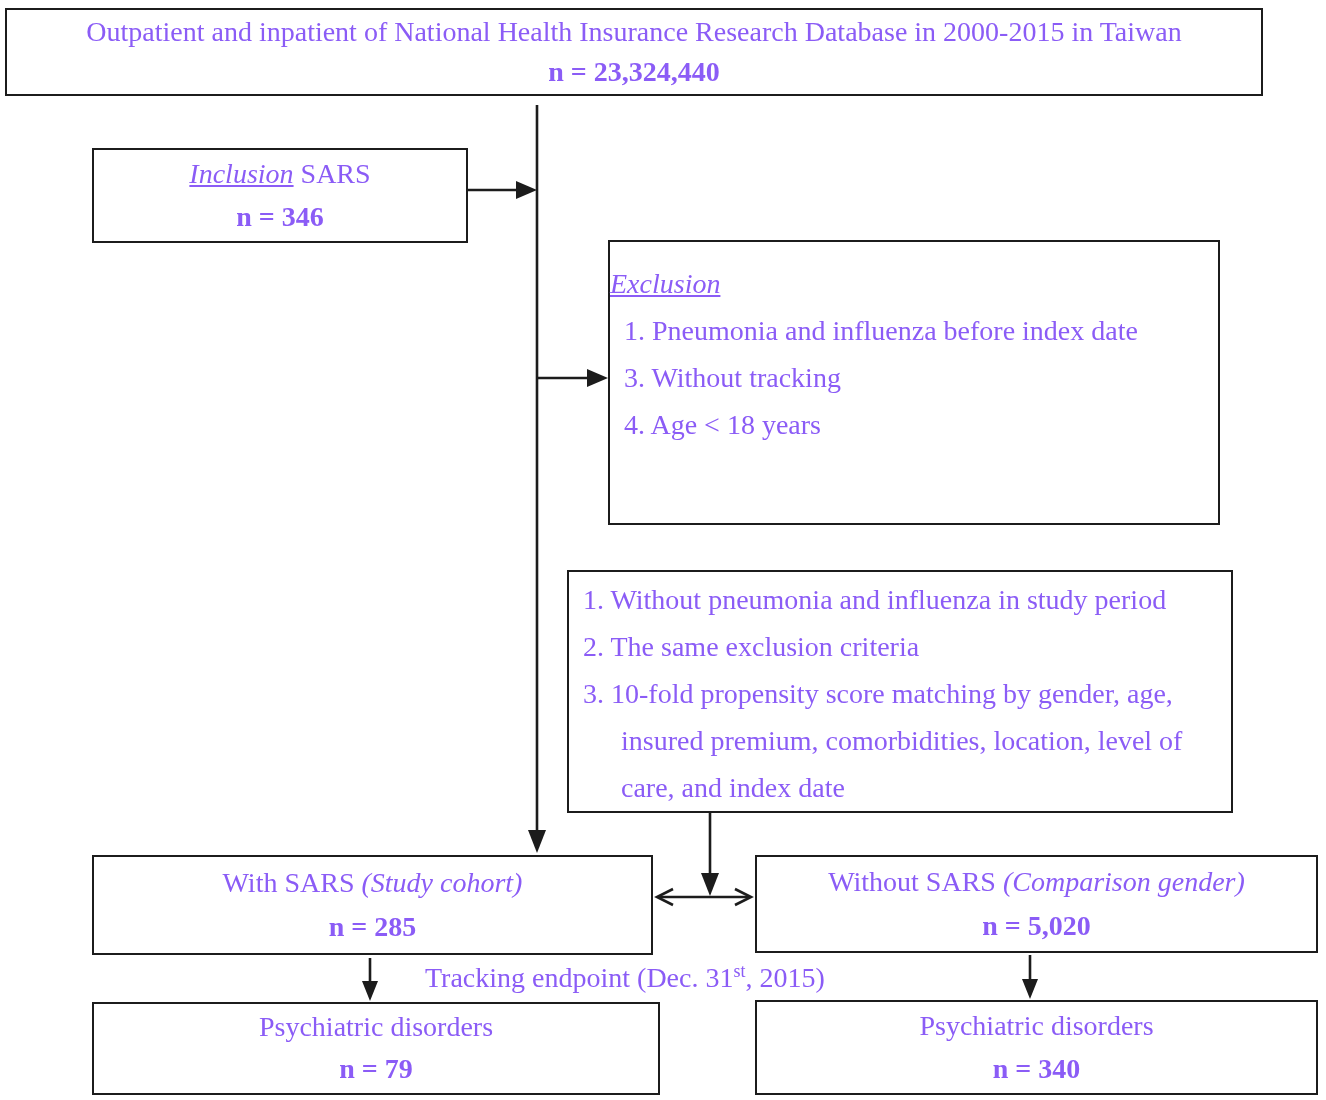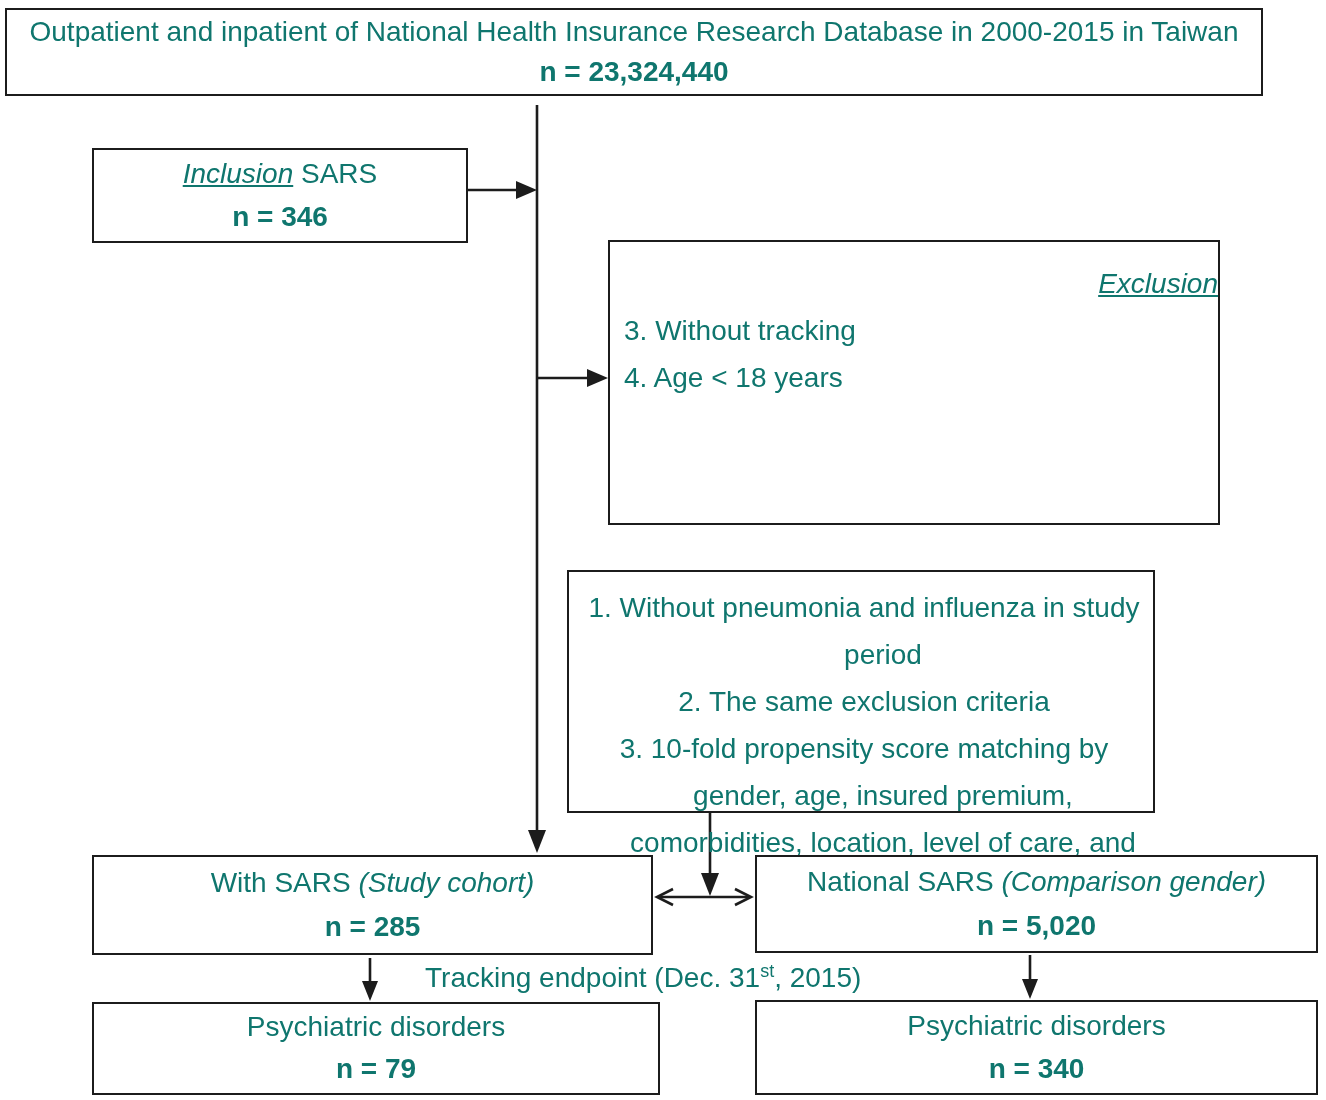--- a/index.html
+++ b/index.html
@@ -1,22 +1,22 @@
 <!DOCTYPE html>
 <html><head>
 <meta charset="utf-8">
 <style>
   html, body { margin: 0; padding: 0; background: #ffffff; }
   #stage {
     position: relative;
     width: 1326px;
     height: 1100px;
     background: #ffffff;
-    font-family: Liberation Sans, sans-serif;
-    color: #0f766e;
+    font-family: Liberation Serif, serif;
+    color: #8b5cf6;
     overflow: hidden;
   }
   .box {
     position: absolute;
     box-sizing: border-box;
     border: 2px solid #1c1c1c;
     background: #ffffff;
     font-size: 28px;
     line-height: 1.3;
     text-align: center;
@@ -25,21 +25,21 @@
     display: flex;
     flex-direction: column;
     justify-content: space-evenly;
     align-items: center;
   }
   .nval { font-weight: bold; }
   .ital { font-style: italic; }
   .ital-ul { font-style: italic; text-decoration: underline; margin-top: 16px; }
   .list-box { text-align: left; }
   .list-box .heading {
-    text-align: right;
+    text-align: left;
     line-height: 47px;
   }
   .list-box .item {
     line-height: 47px;
     padding-left: 14px;
     padding-right: 8px;
   }
   .hang .item {
     padding-left: 52px;
     text-indent: -38px;
@@ -119,40 +119,41 @@
 
   <div class="box two-line" style="left:92px; top:148px; width:376px; height:95px;">
     <div>
       <span class="ital-ul">Inclusion</span><span> SARS</span>
     </div>
     <div class="nval">n = 346</div>
   </div>
 
   <div class="box list-box" style="left:608px; top:240px; width:612px; height:285px; padding-top:2px;">
     <div class="heading ital-ul">Exclusion</div>
+    <div class="item">1. Pneumonia and influenza before index date</div>
     <div class="item">3. Without tracking</div>
     <div class="item">4. Age &lt; 18 years</div>
   </div>
 
-  <div class="box list-box hang" style="left:567px; top:570px; width:588px; height:243px; padding-top:12px;text-align:center;">
+  <div class="box list-box hang" style="left:567px; top:570px; width:666px; height:243px; padding-top:4px;">
     <div class="item">1. Without pneumonia and influenza in study period</div>
     <div class="item">2. The same exclusion criteria</div>
     <div class="item">3. 10-fold propensity score matching by gender, age, insured premium, comorbidities, location, level of care, and index date</div>
   </div>
 
   <div class="box two-line" style="left:92px; top:855px; width:561px; height:100px;">
     <div>
       <span>With SARS </span><span class="ital">(Study cohort)</span>
     </div>
     <div class="nval">n = 285</div>
   </div>
 
   <div class="box two-line" style="left:755px; top:855px; width:563px; height:98px;">
     <div>
-      <span>National SARS </span><span class="ital">(Comparison gender)</span>
+      <span>Without SARS </span><span class="ital">(Comparison gender)</span>
     </div>
     <div class="nval">n = 5,020</div>
   </div>
 
   <div id="tracking-label">
     <span>Tracking endpoint (Dec. 31</span><sup>st</sup><span>, 2015)</span>
   </div>
 
   <div class="box two-line" style="left:92px; top:1002px; width:568px; height:93px;">
     <div>Psychiatric disorders</div>

